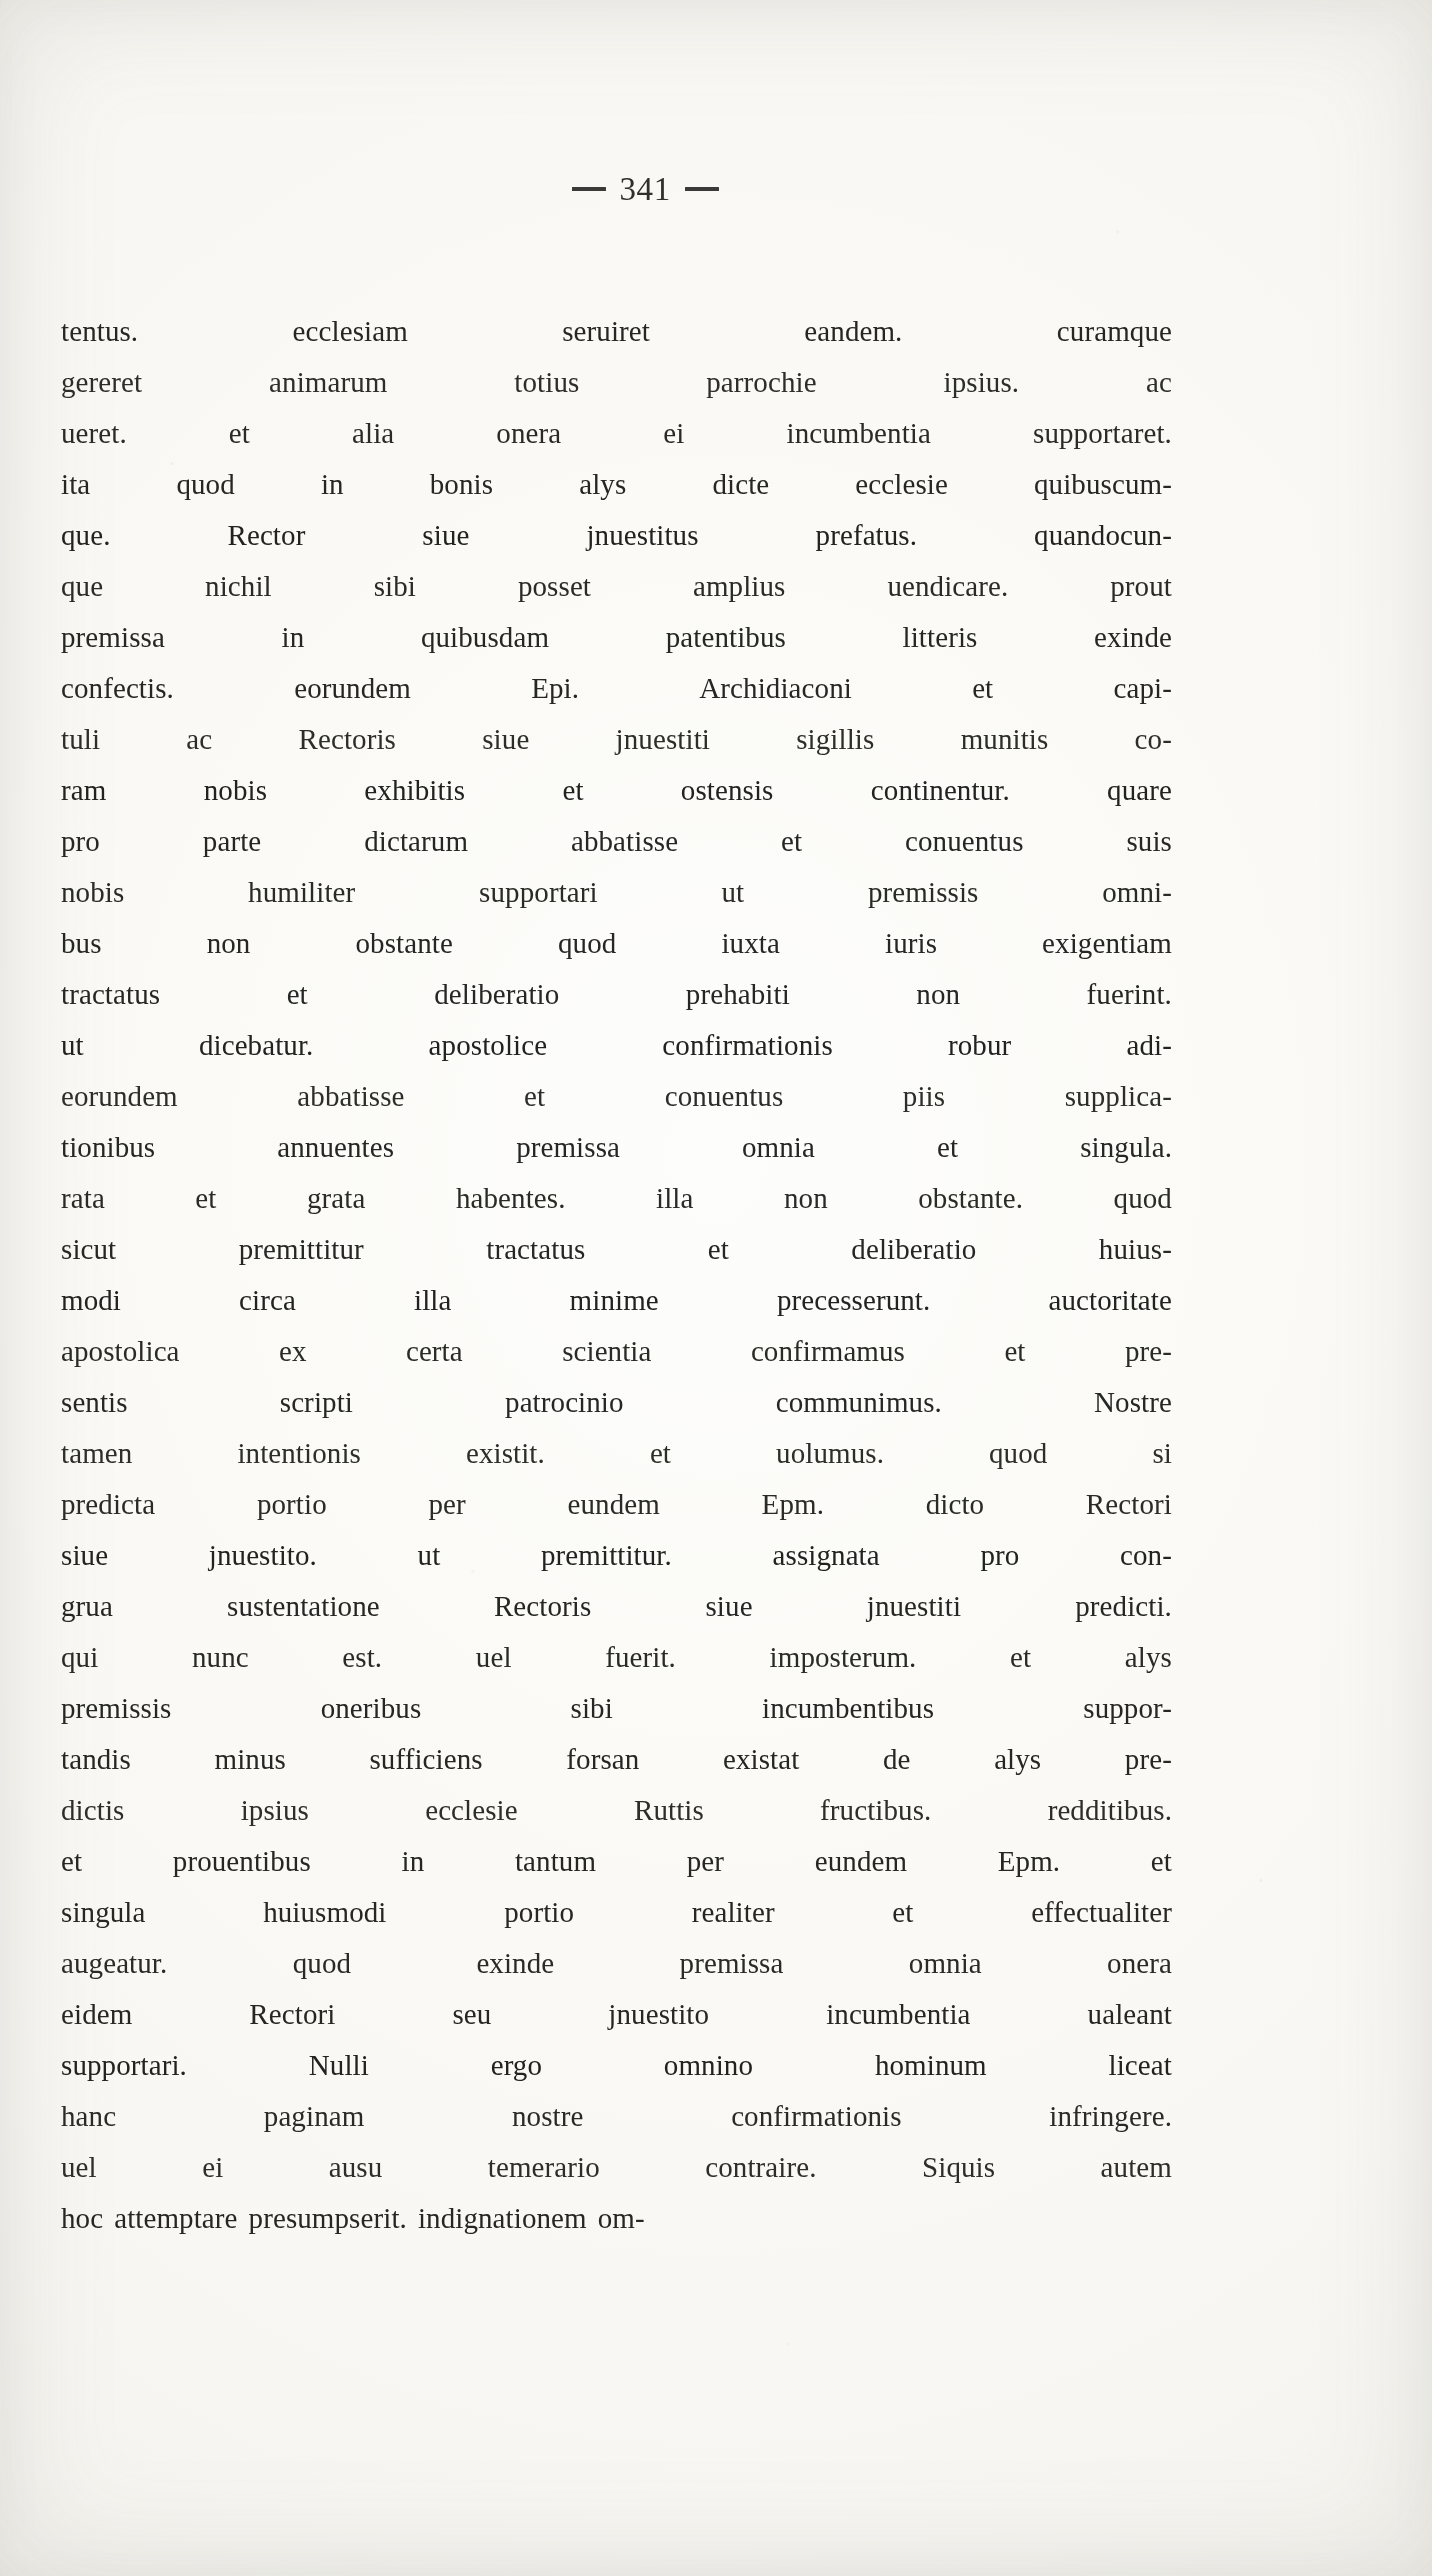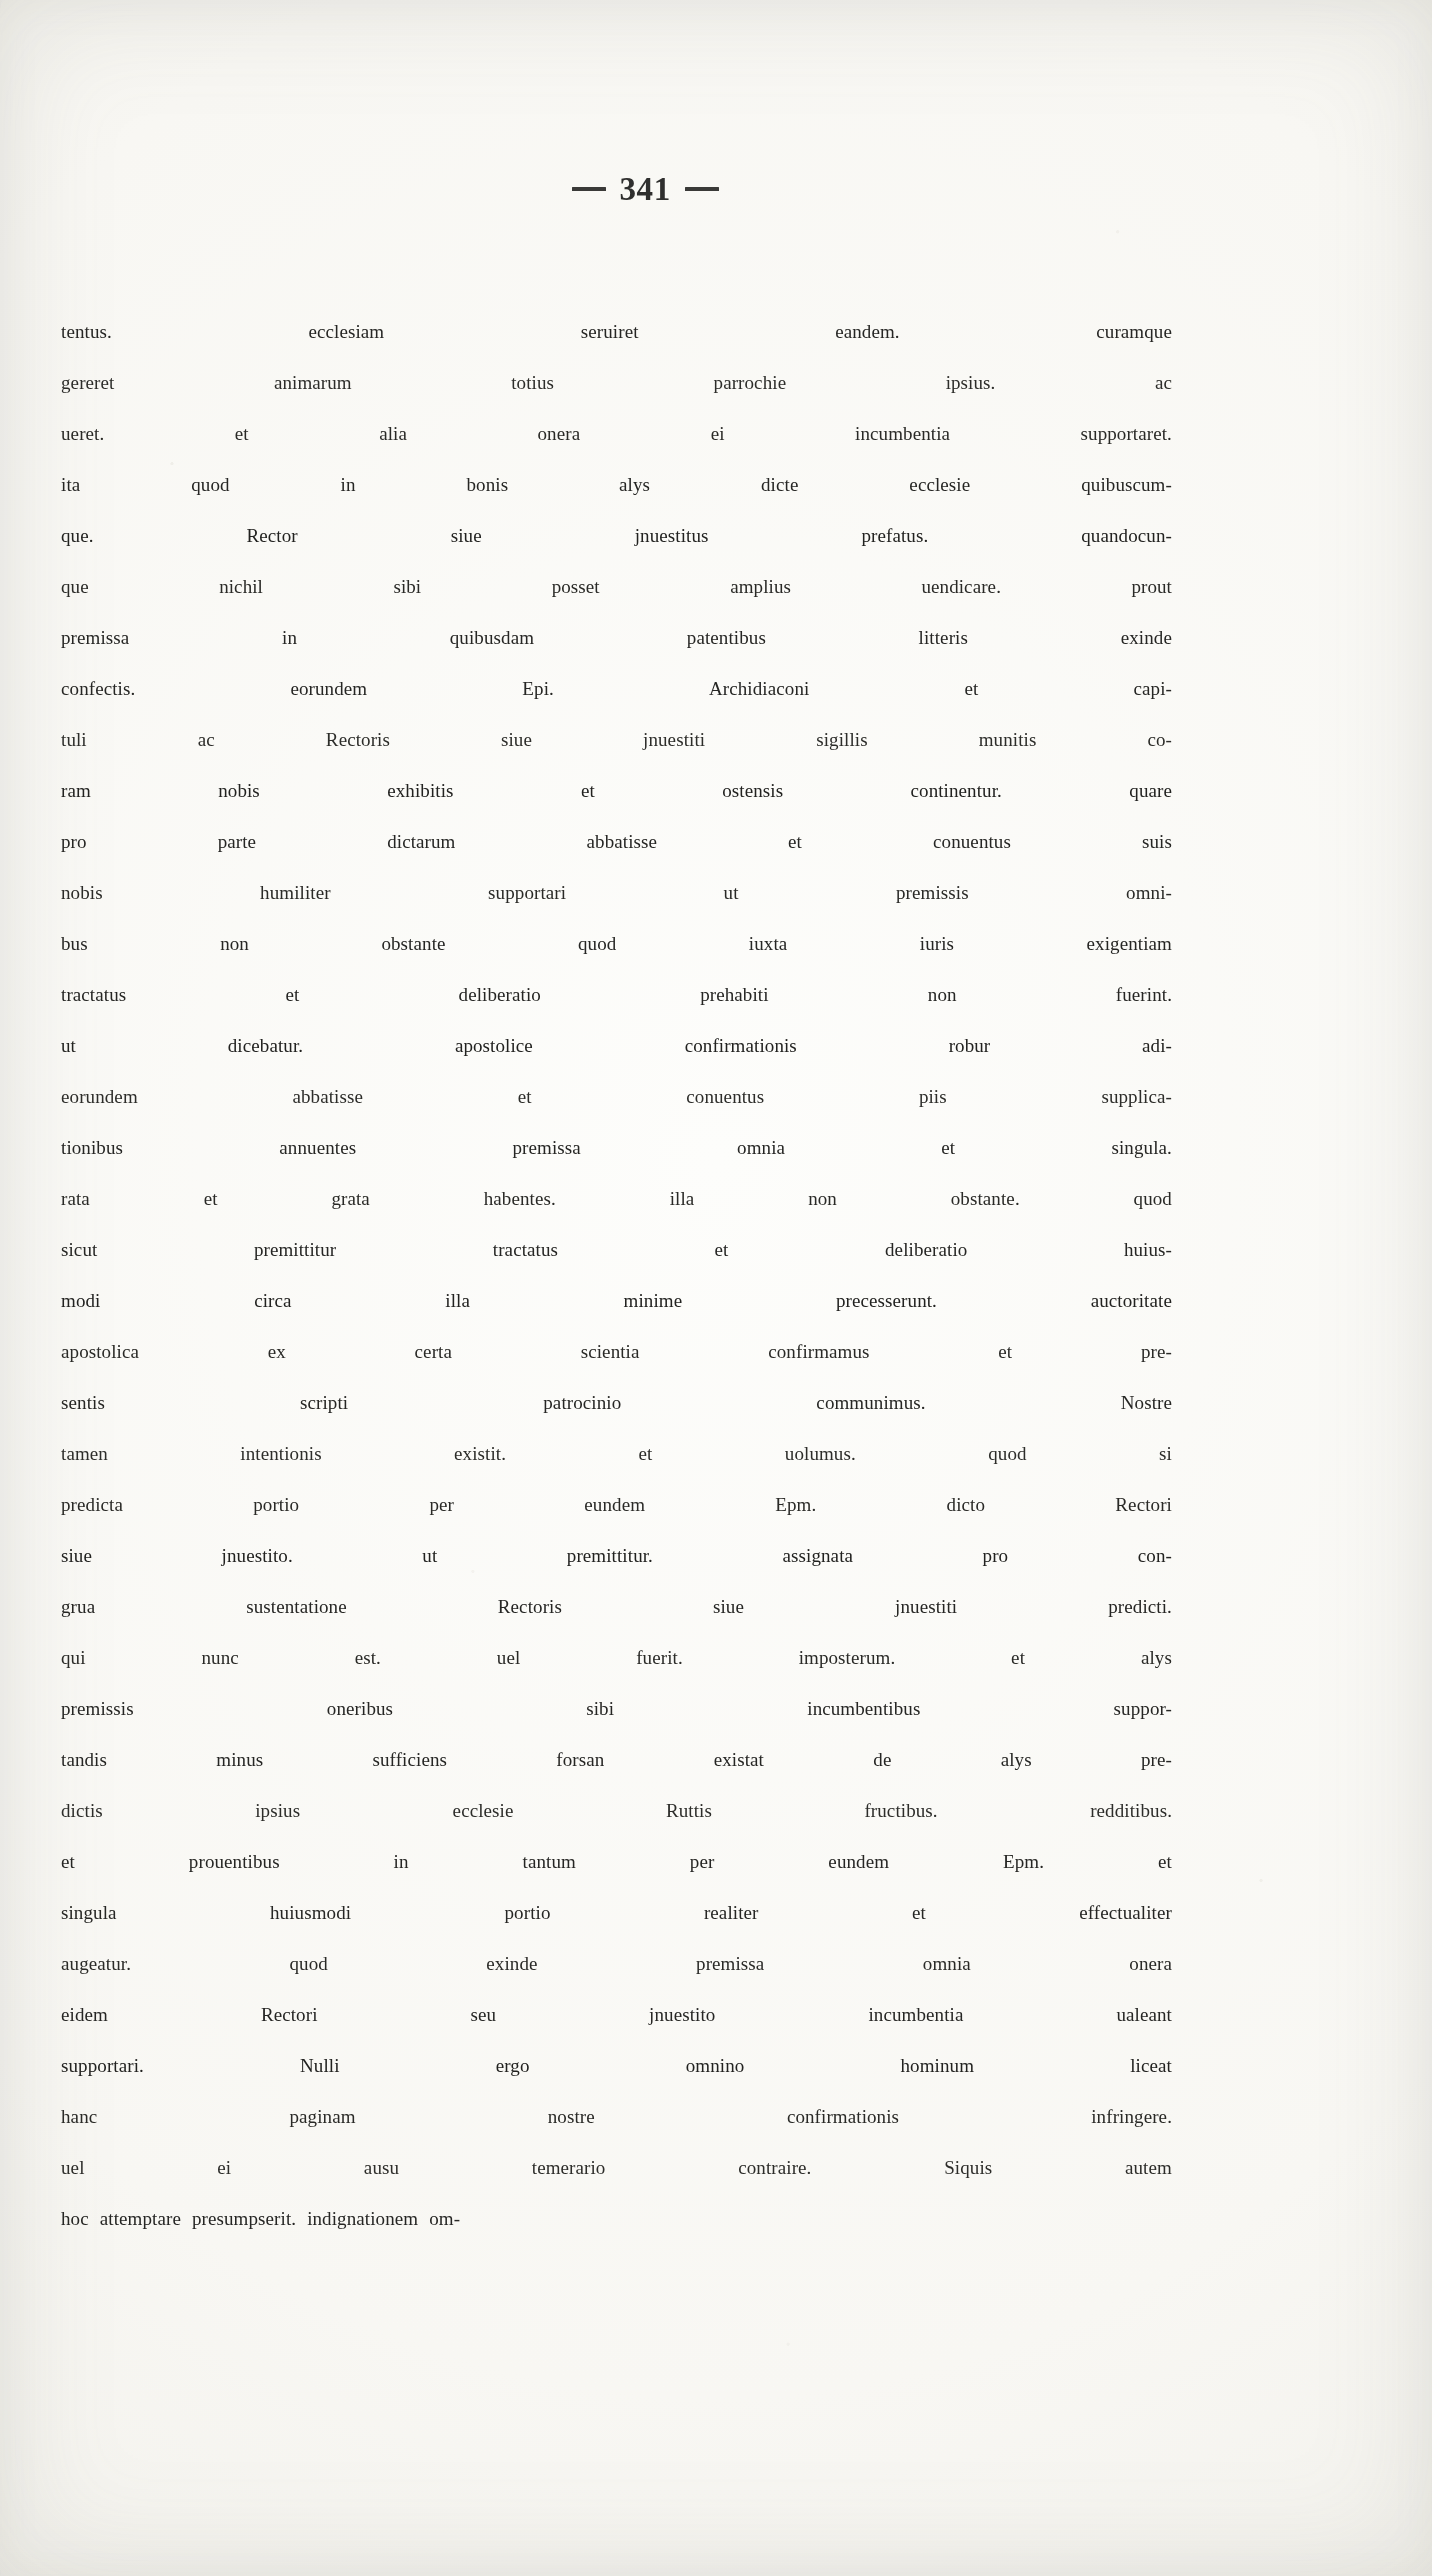--- a/index.html
+++ b/index.html
@@ -70,26 +70,26 @@
   #page-number-line .rule {
     display: inline-block;
     width: 34px;
     height: 4.5px;
     background: #3a3a38;
     vertical-align: middle;
     margin: 0 14px 6.4px 14px;
     border-radius: 0.6px;
   }
   #page-number-line .num {
-    font-weight: 700;
+    font-weight: 400;
     letter-spacing: 0.6px;
   }
 
   .body-lines {
-    font-size: 19px;
+    font-size: 29px;
     line-height: 51px;
     color: #242422;
     text-align: justify;
     font-family: "Liberation Serif", "DejaVu Serif", serif;
   }
 
   
   .scan-line {
     display: flex;
     justify-content: space-between;

